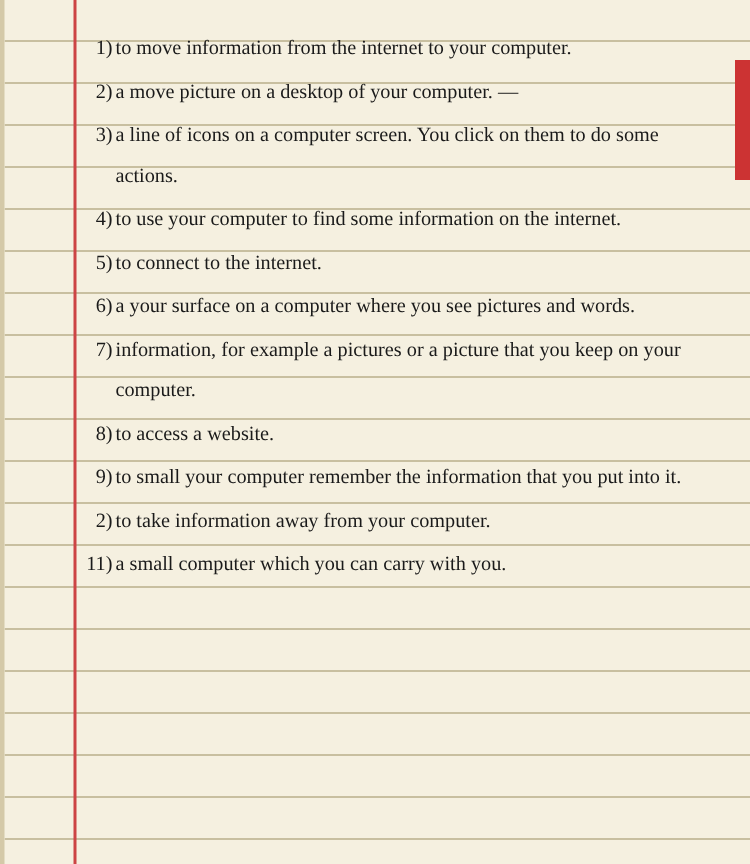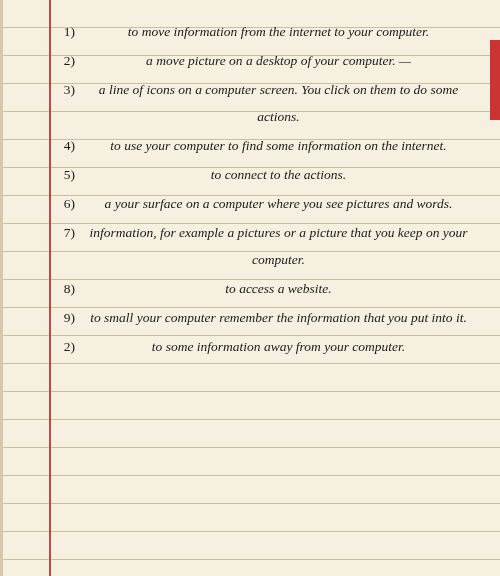--- a/index.html
+++ b/index.html
@@ -92,22 +92,20 @@
     }
 
     .list-text {
       font-size: 13.5px;
       color: #1a1a1a;
       line-height: 27px;
       flex: 1;
     }
 
     .list-text.italic {
-      font-style: italic;
-      text-align: center;
     }
   </style>
 </head>
 <body>
 
 <div class="page">
   <div class="margin-line"></div>
   <div class="red-tab"></div>
   <div class="content" id="list-container">
   <div class="list-item">
@@ -121,36 +119,40 @@
       <div class="list-item">
         <span class="list-number">3)</span>
         <span class="list-text italic">a line of icons on a computer screen. You click on them to do some actions.</span>
       </div>
       <div class="list-item">
         <span class="list-number">4)</span>
         <span class="list-text italic">to use your computer to find some information on the internet.</span>
       </div>
       <div class="list-item">
         <span class="list-number">5)</span>
-        <span class="list-text italic">to connect to the actions.</span>
+        <span class="list-text italic">to connect to the internet.</span>
       </div>
       <div class="list-item">
         <span class="list-number">6)</span>
         <span class="list-text italic">a your surface on a computer where you see pictures and words.</span>
       </div>
       <div class="list-item">
         <span class="list-number">7)</span>
         <span class="list-text italic">information, for example a pictures or a picture that you keep on your computer.</span>
       </div>
       <div class="list-item">
         <span class="list-number">8)</span>
         <span class="list-text italic">to access a website.</span>
       </div>
       <div class="list-item">
         <span class="list-number">9)</span>
         <span class="list-text italic">to small your computer remember the information that you put into it.</span>
       </div>
       <div class="list-item">
         <span class="list-number">2)</span>
-        <span class="list-text italic">to some information away from your computer.</span>
+        <span class="list-text italic">to take information away from your computer.</span>
+      </div>
+      <div class="list-item">
+        <span class="list-number">11)</span>
+        <span class="list-text italic">a small computer which you can carry with you.</span>
       </div>
     </div>
 </div>
 
 </body></html>

